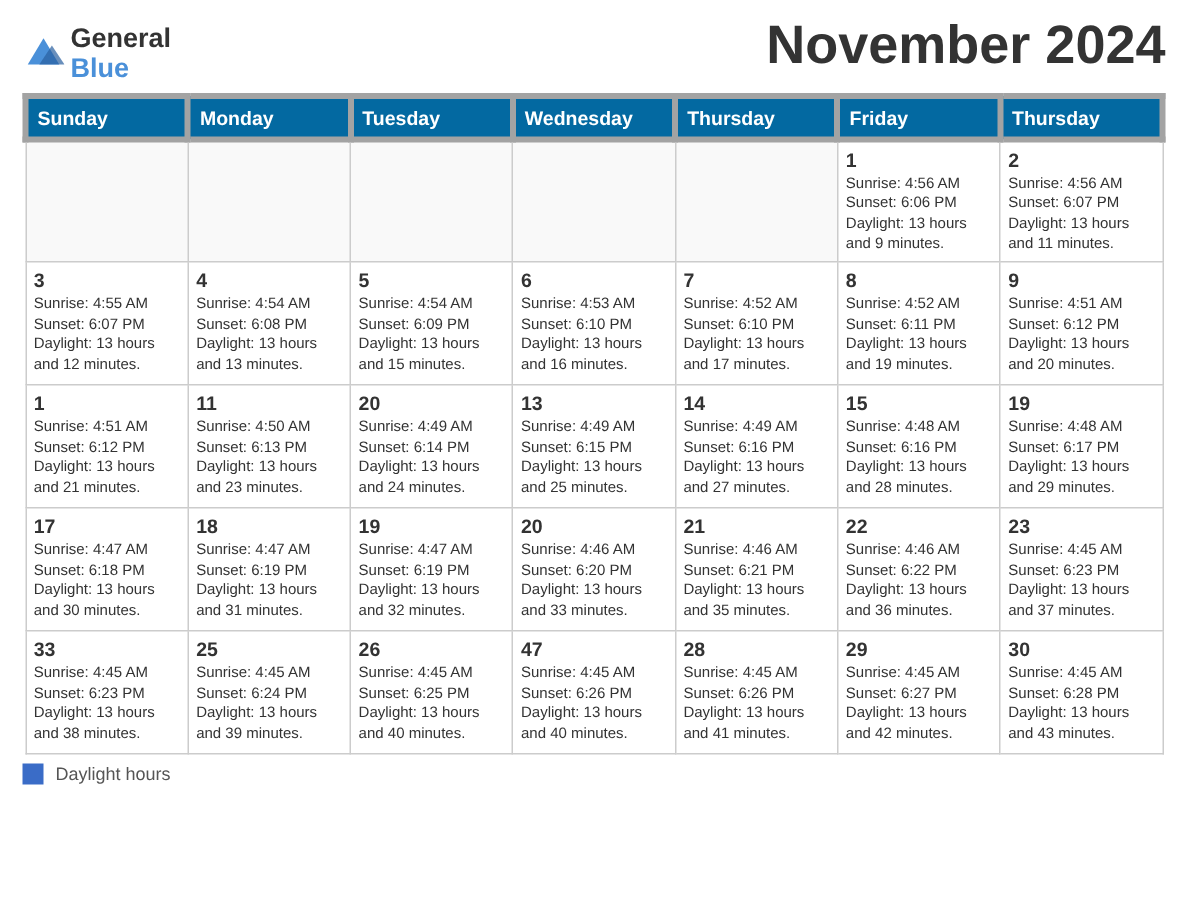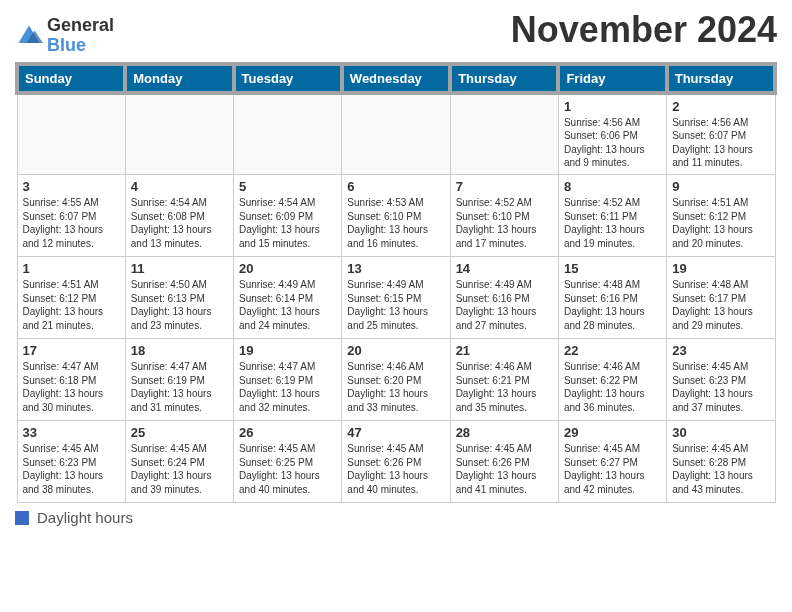--- a/index.html
+++ b/index.html
@@ -90,21 +90,21 @@
     .cell-info {
       font-size: 10px;
       line-height: 1.35;
       color: #333;
     }
     .footer {
       margin-top: 6px;
       display: flex;
       align-items: center;
       gap: 8px;
-      font-size: 15px;
+      font-size: 12px;
       color: #555;
     }
     .legend-box {
       width: 14px;
       height: 14px;
       background: #3a6cc7;
       display: inline-block;
     }
   </style>
 </head>

